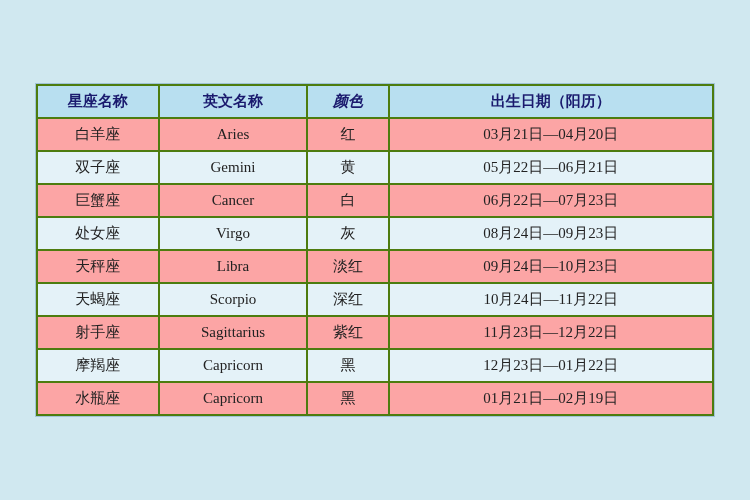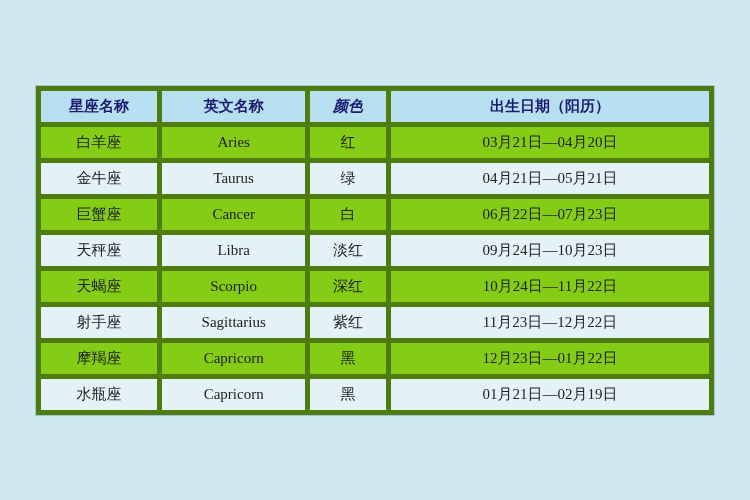--- a/index.html
+++ b/index.html
@@ -23,36 +23,36 @@
       border: 1px solid #a0c4d8;
       width: 680px;
     }
 
     table {
       width: 100%;
       border-collapse: collapse;
     }
 
     th, td {
-      border: 5px solid #4d7c0f;
+      border: 2px solid #4d7c0f;
       text-align: center;
       padding: 6px 10px;
       font-size: 15px;
       color: #222;
     }
 
     thead th {
       background-color: #b8dff0;
       font-weight: bold;
       font-size: 15px;
       color: #1a1a6e;
     }
 
     tbody tr {
-      background-color: #84cc16;
+      background-color: #fca5a5;
     }
 
     tbody tr:nth-child(even) {
       background-color: #e4f2f8;
     }
 
     .col-zh { width: 18%; }
     .col-en { width: 22%; }
     .col-color { width: 12%; font-style: italic; }
     .col-date { width: 48%; }
@@ -71,30 +71,36 @@
       </tr>
     </thead>
     <tbody id="table-body">
     <tr>
           <td>白羊座</td>
           <td>Aries</td>
           <td>红</td>
           <td>03月21日—04月20日</td>
         </tr>
         <tr>
-          <td>金牛座</td>
-          <td>Taurus</td>
-          <td>绿</td>
-          <td>04月21日—05月21日</td>
+          <td>双子座</td>
+          <td>Gemini</td>
+          <td>黄</td>
+          <td>05月22日—06月21日</td>
         </tr>
         <tr>
           <td>巨蟹座</td>
           <td>Cancer</td>
           <td>白</td>
           <td>06月22日—07月23日</td>
+        </tr>
+        <tr>
+          <td>处女座</td>
+          <td>Virgo</td>
+          <td>灰</td>
+          <td>08月24日—09月23日</td>
         </tr>
         <tr>
           <td>天秤座</td>
           <td>Libra</td>
           <td>淡红</td>
           <td>09月24日—10月23日</td>
         </tr>
         <tr>
           <td>天蝎座</td>
           <td>Scorpio</td>

